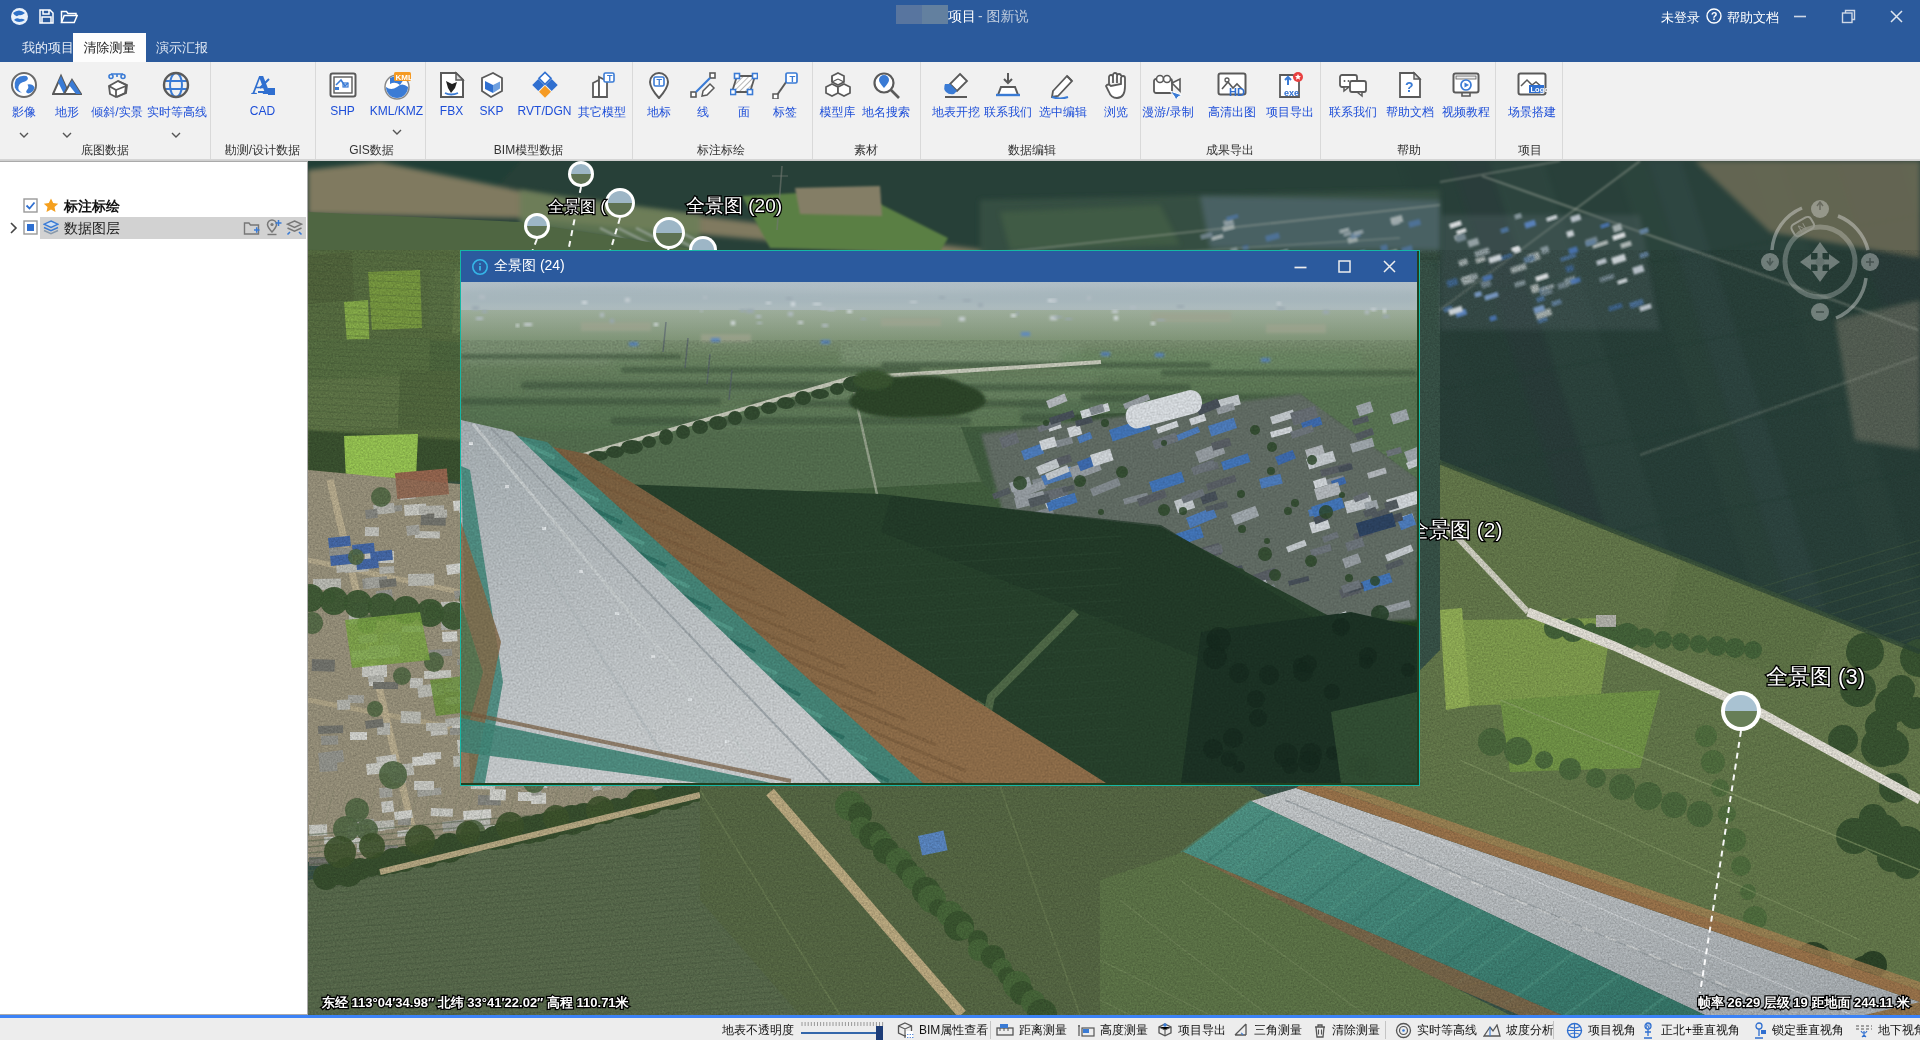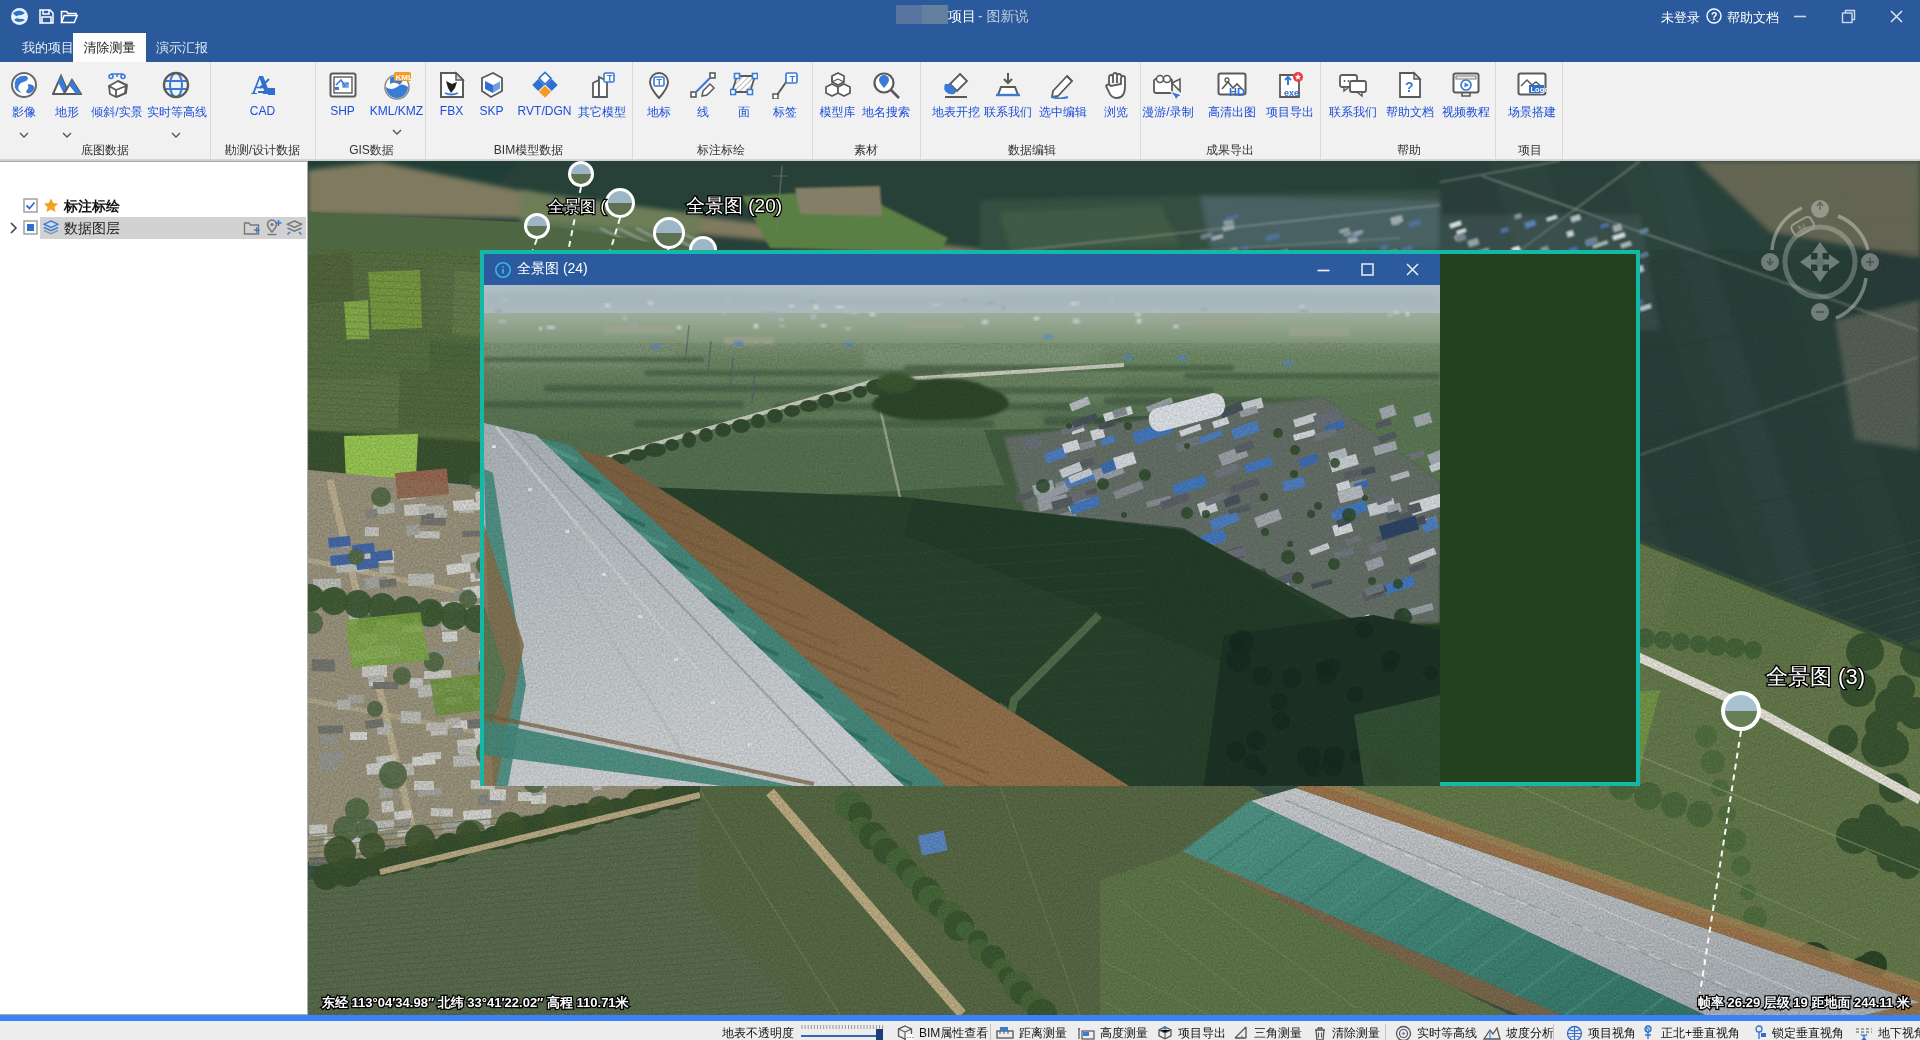--- a/index.html
+++ b/index.html
@@ -11,23 +11,23 @@
 #ribbon{position:absolute;left:0;top:62px;width:1920px;height:98px;background:#f1f1f1;border-bottom:1px solid #d5d5d5}
 .rbtn{position:absolute;top:8px;text-align:center}
 .rbtn .ic{height:30px;display:flex;align-items:center;justify-content:center}
 .rbtn .lb{font-size:12px;color:#1d4ed8;margin-top:4px;white-space:nowrap}
 .caret{position:absolute;left:50%;margin-left:-5px;bottom:-9px;width:10px;height:6px}
 .gsep{position:absolute;top:0;width:1px;height:97px;background:#d9d9d9}
 .glabel{position:absolute;top:80px;font-size:12px;color:#333;text-align:center;white-space:nowrap}
 #lpanel{position:absolute;left:0;top:161px;width:308px;height:854px;background:#fff;border:1px solid #aaa;border-left:none}
 #lphead{position:absolute;left:0;top:0;width:306px;height:30px;background:#e9e9e9;border-bottom:1px solid #d0d0d0}
 #mapwrap{position:absolute;left:308px;top:161px;width:1612px;height:879px;overflow:hidden;background:#46584a}
-#popup{position:absolute;left:480px;top:250px;width:1160px;height:536px;border:4px solid #14b8a6;background:#23401f}
+#popup{position:absolute;left:460px;top:250px;width:960px;height:536px;border:1px solid #14b8a6;background:#23401f}
 #ptitle{position:absolute;left:0;top:0;width:956px;height:31px;background:#2b5a9e;color:#fff}
-#botbar{position:absolute;left:0;top:1015px;width:1920px;height:25px;background:#ededed;border-top:6px solid #3b82f6;font-size:12px;color:#111}
+#botbar{position:absolute;left:0;top:1015px;width:1920px;height:25px;background:#ededed;border-top:3px solid #3b82f6;font-size:12px;color:#111}
 .bbi{position:absolute;top:0;height:24px;display:flex;align-items:center;gap:5px;white-space:nowrap}
 .bbsep{position:absolute;top:3px;width:1px;height:18px;background:#c4c4c4}
 </style></head><body>
 <div id="titlebar">
  <svg class="abs" style="left:10px;top:7px" width="19" height="19" viewBox="0 0 19 19">
       <circle cx="9.5" cy="9.5" r="8.5" fill="#eaf2fb"></circle>
       <path d="M3 6 q6 -5 12 0 q-4 3 -6 2 q-3 3 -6 -2z" fill="#2f72c8"></path>
       <path d="M4 13 q5 4 11 0 q-3 -2 -5 -1 q-4 -2 -6 1z" fill="#2f72c8"></path>
     </svg>
  <svg class="abs" style="left:38px;top:8px" width="17" height="17" viewBox="0 0 17 17">

